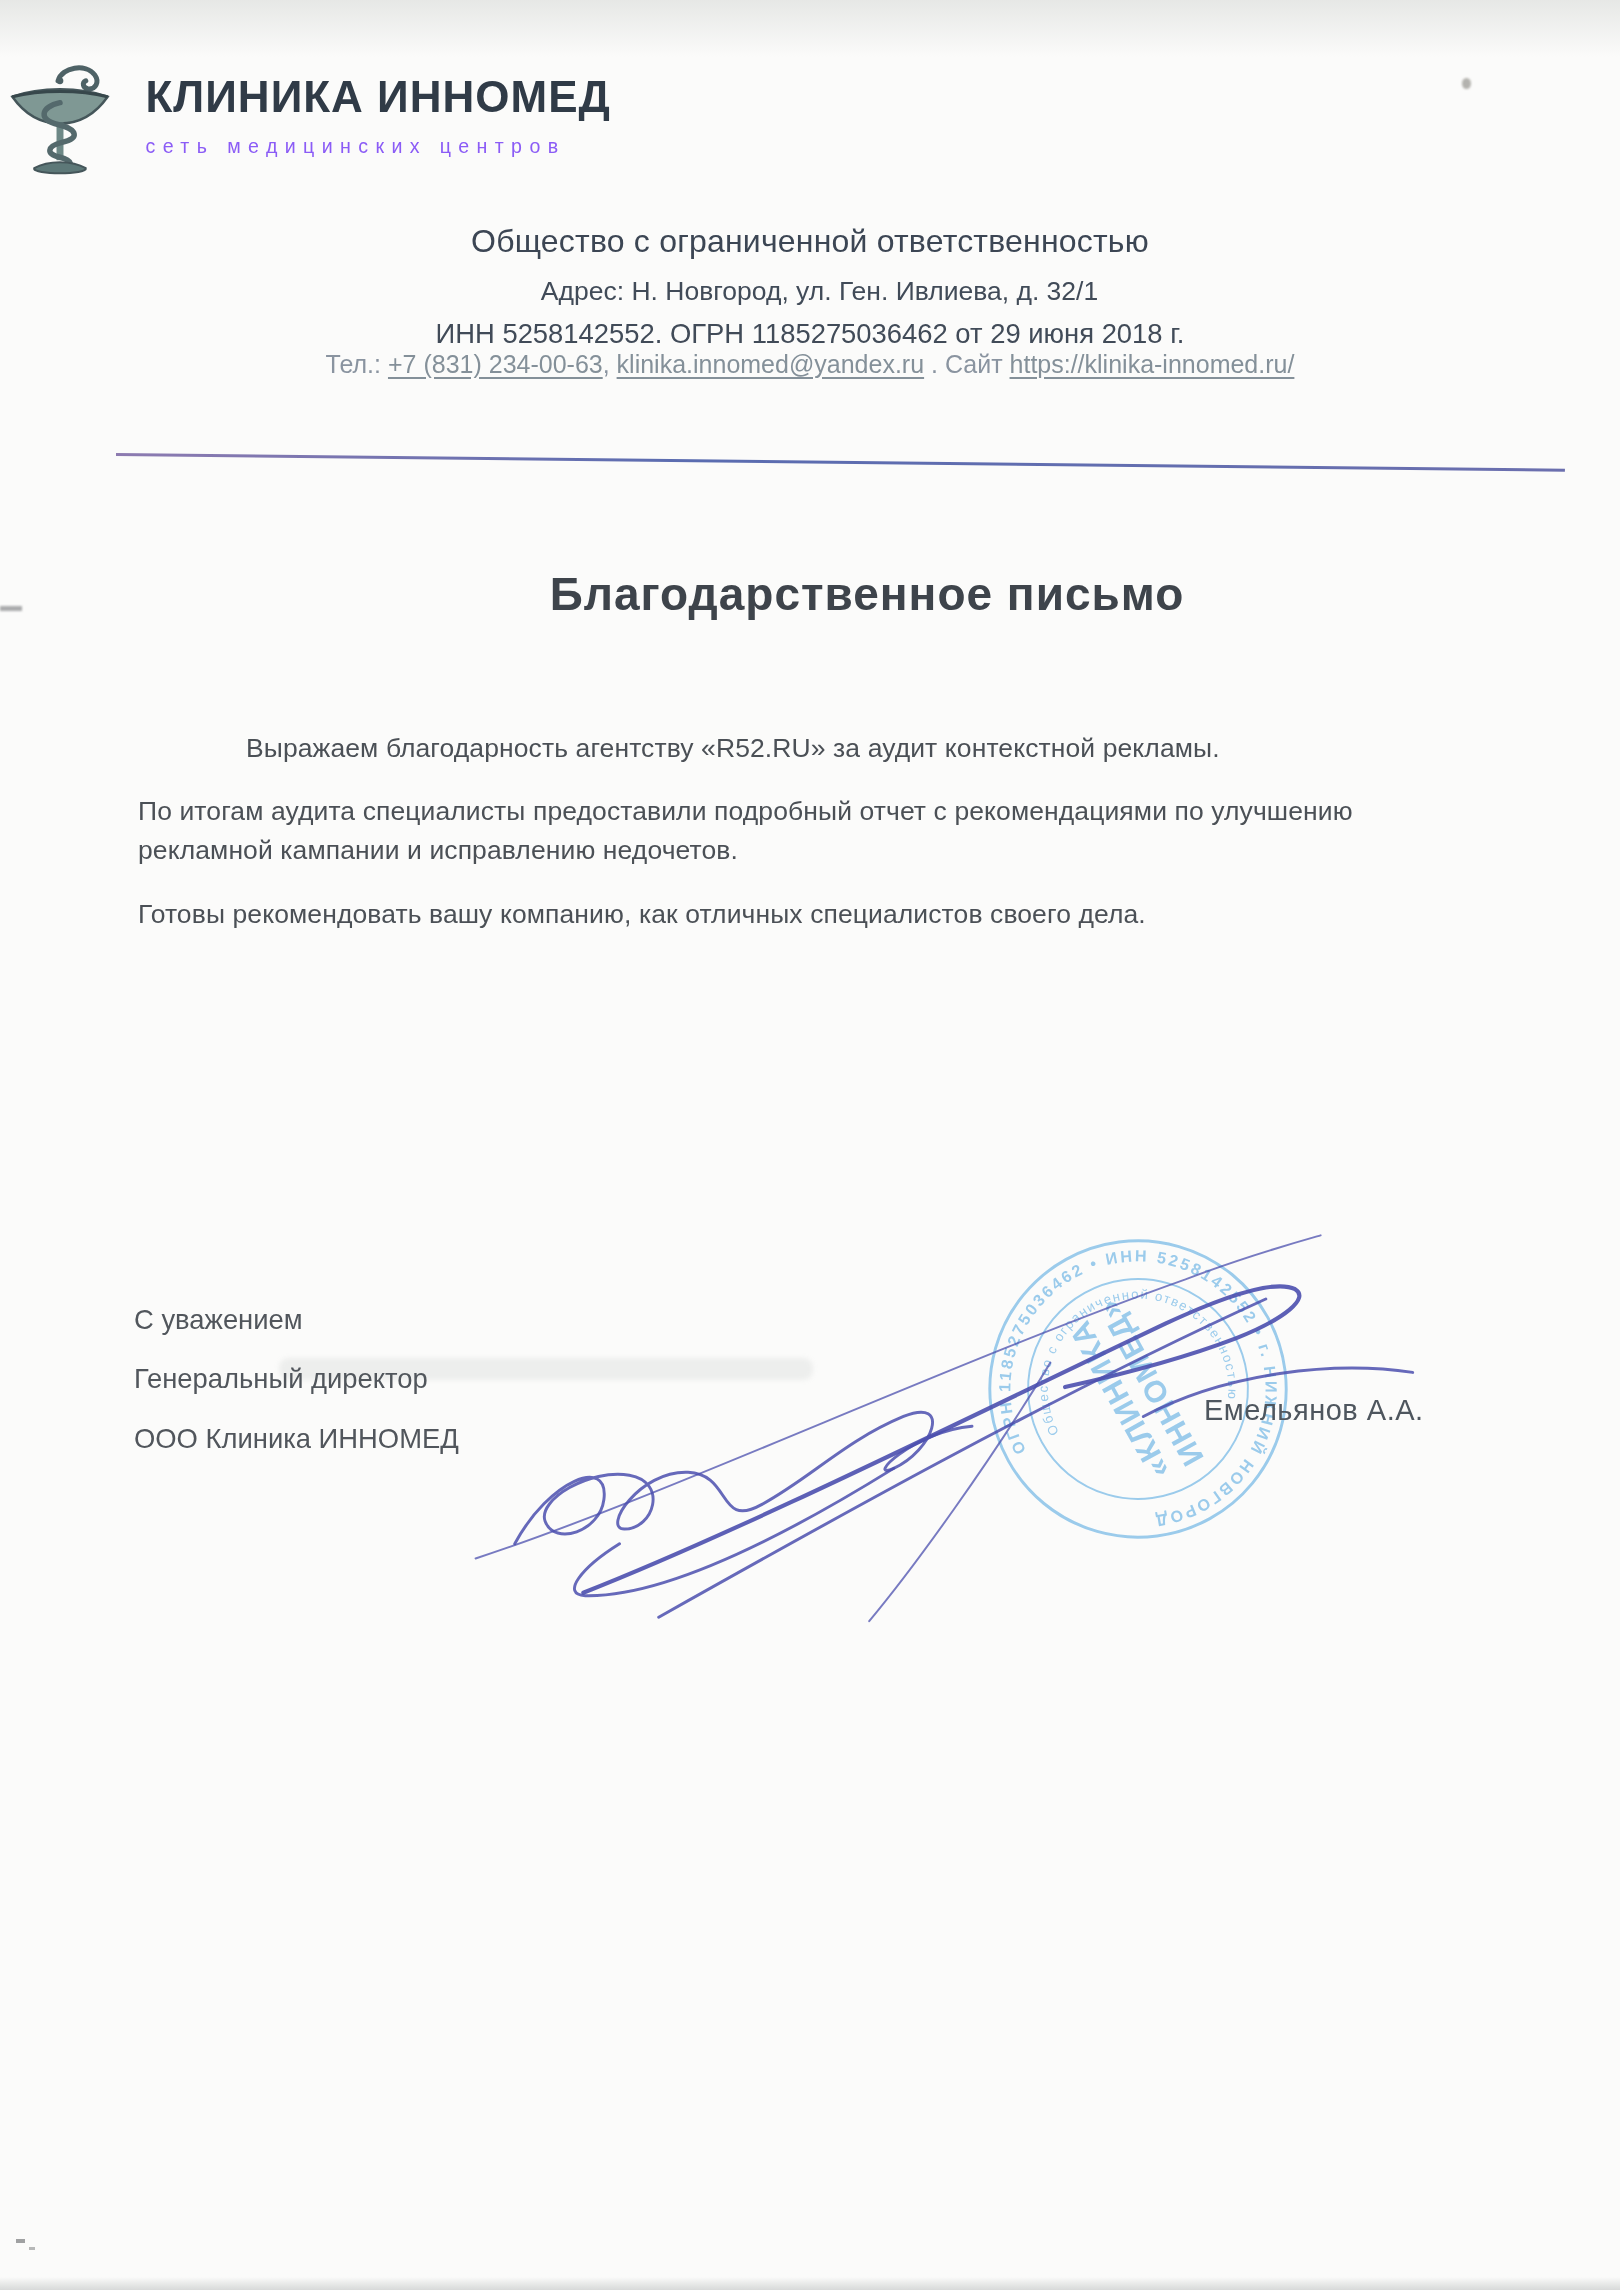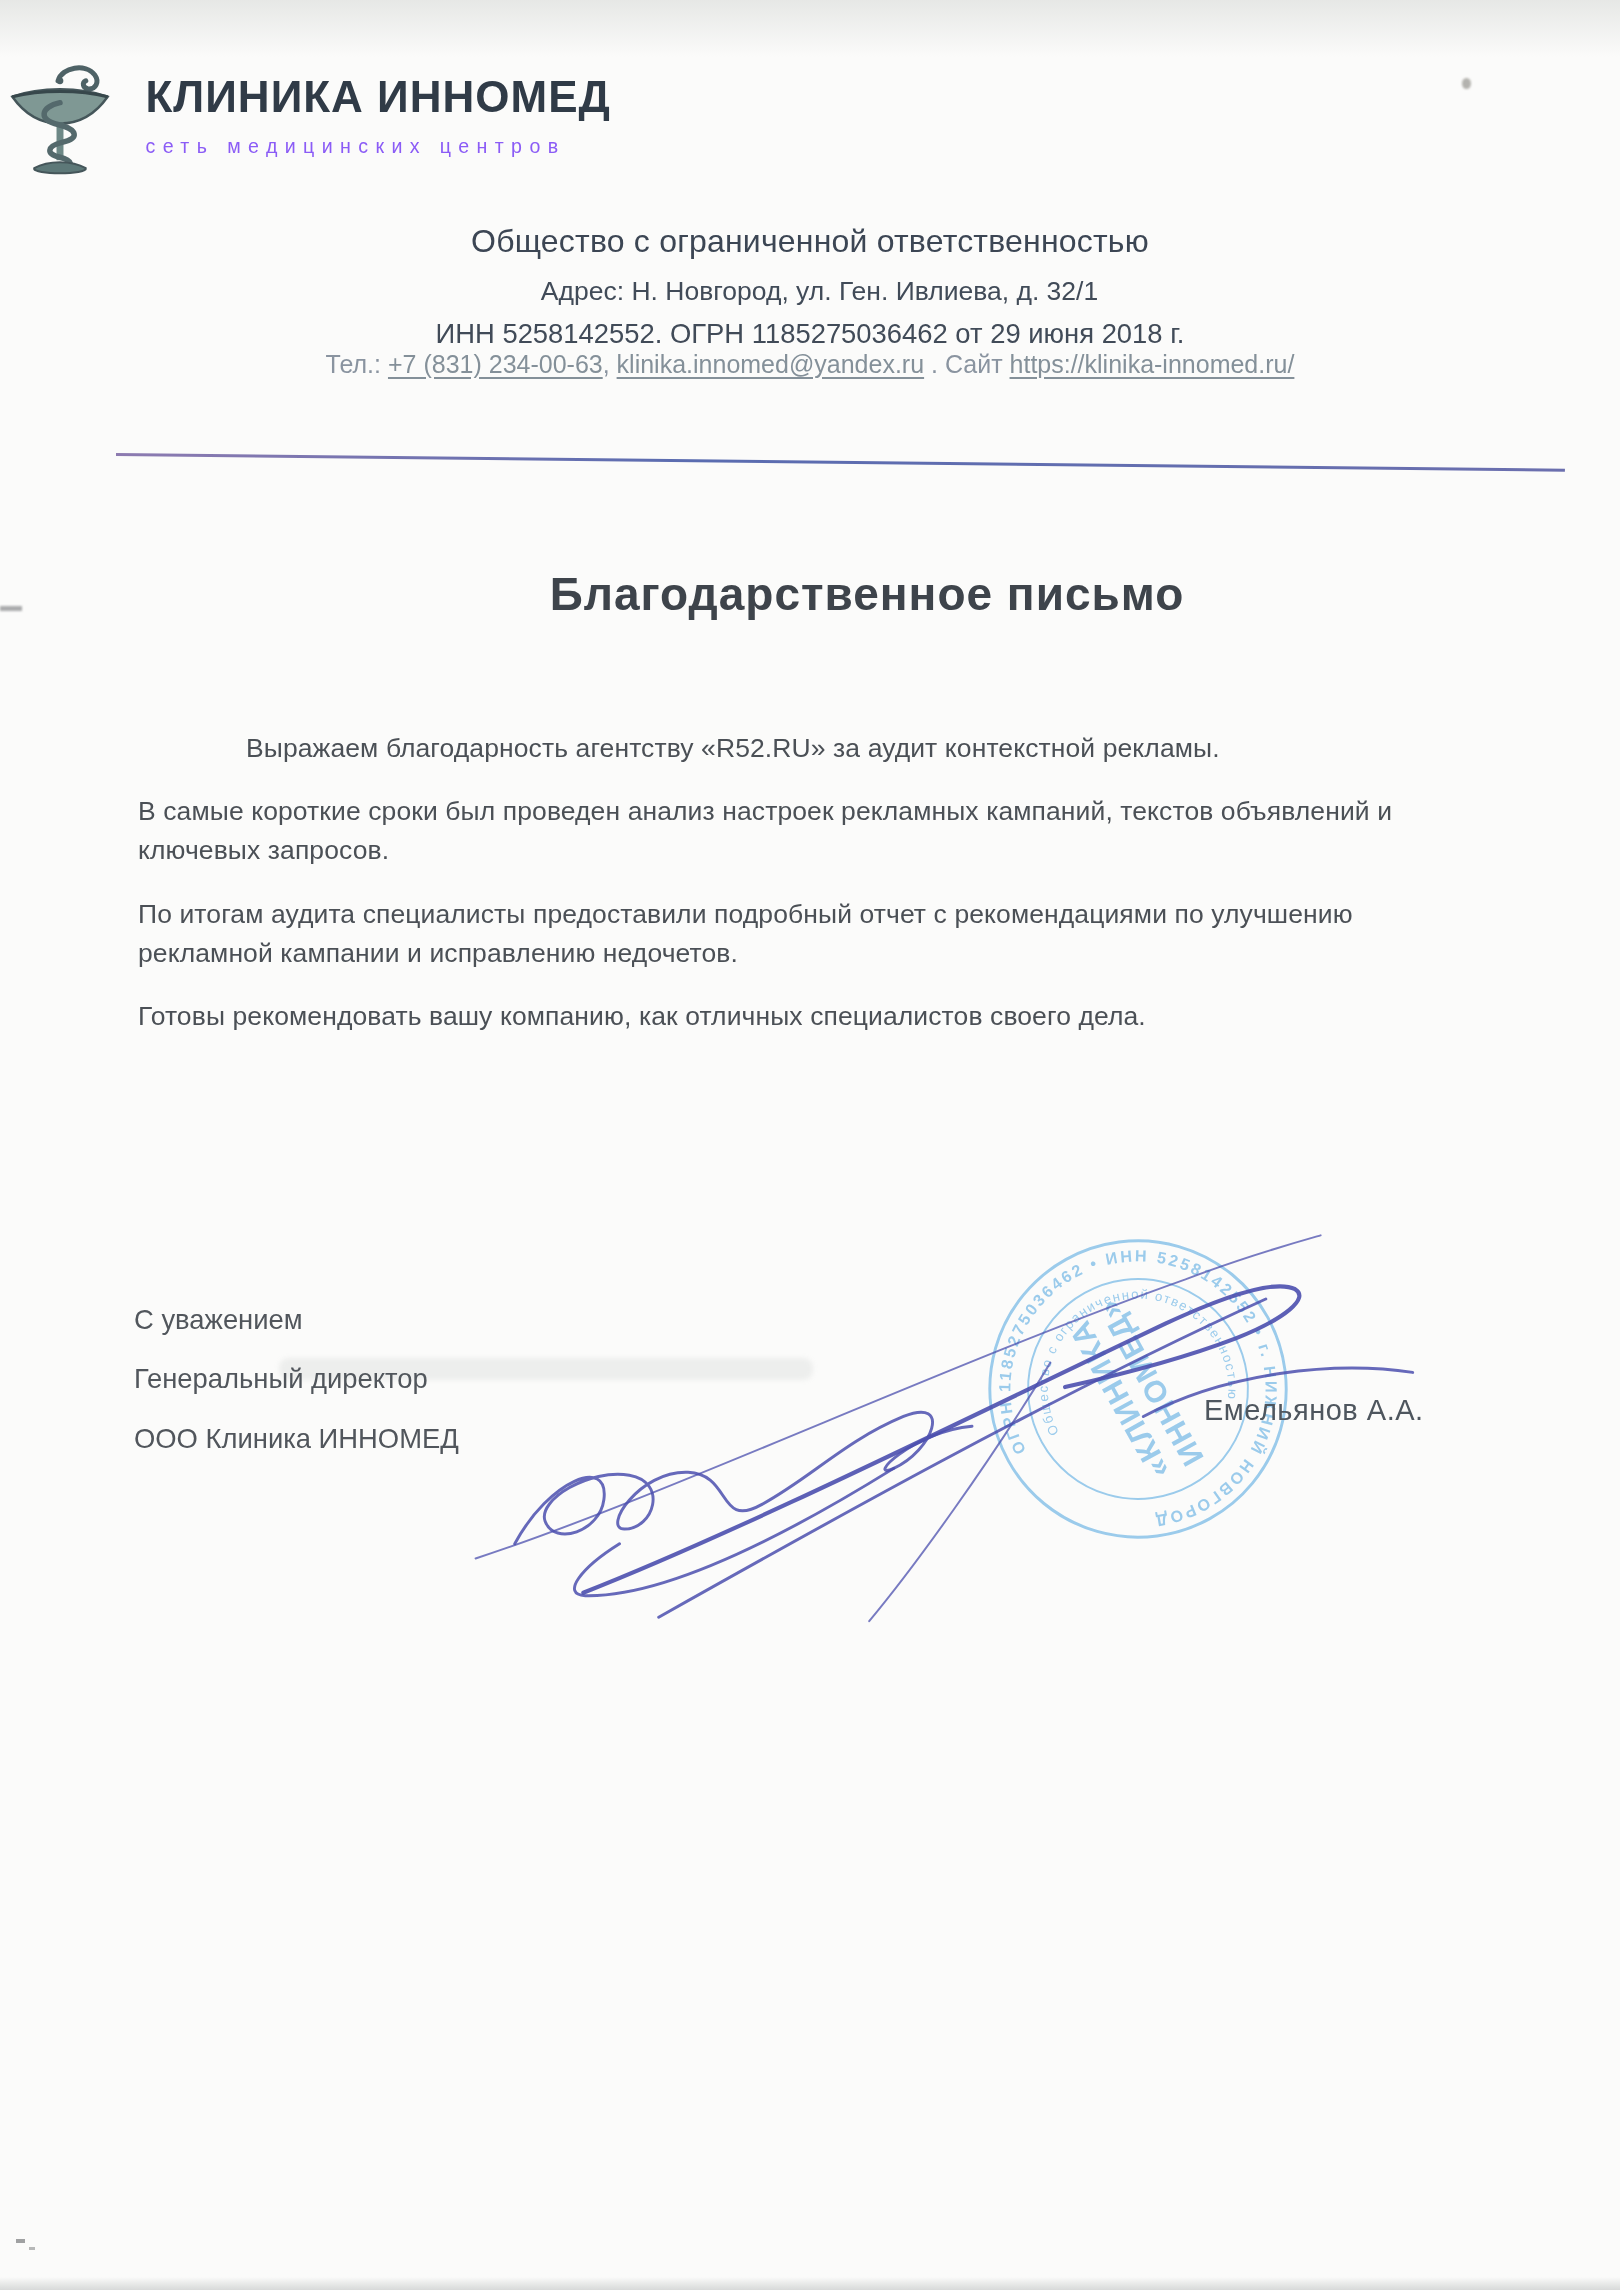--- a/index.html
+++ b/index.html
@@ -112,22 +112,20 @@
       <span>Тел.: </span><span class="link">+7 (831) 234-00-63</span><span>, </span><span class="link">klinika.innomed@yandex.ru</span><span> . Сайт </span><span class="link">https://klinika-innomed.ru/</span>
     </div>
   </header>
 
   <div class="divider"></div>
 
   <h1 class="letter-title">Благодарственное письмо</h1>
 
   <main class="letter-body">
     <p class="indented">Выражаем благодарность агентству «R52.RU» за аудит контекстной рекламы.</p>
-    <p>В самые короткие сроки был проведен анализ настроек рекламных кампаний, текстов объявлений и
-ключевых запросов.</p>
     <p>По итогам аудита специалисты предоставили подробный отчет с рекомендациями по улучшению
 рекламной кампании и исправлению недочетов.</p>
     <p>Готовы рекомендовать вашу компанию, как отличных специалистов своего дела.</p>
   </main>
 
   <div class="sign-block">
     <div>С уважением</div>
     <div>Генеральный директор</div>
     <div>ООО Клиника ИННОМЕД</div>
   </div>

